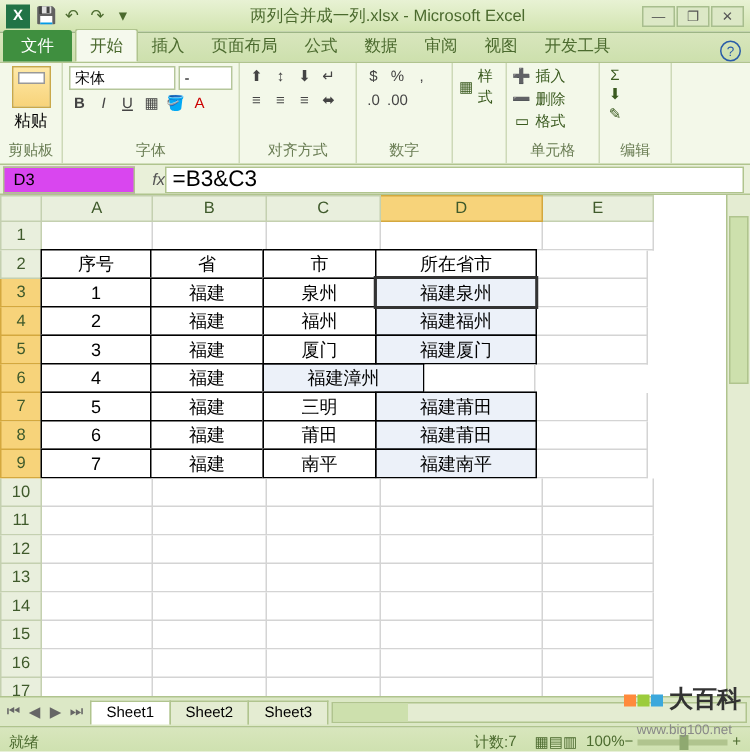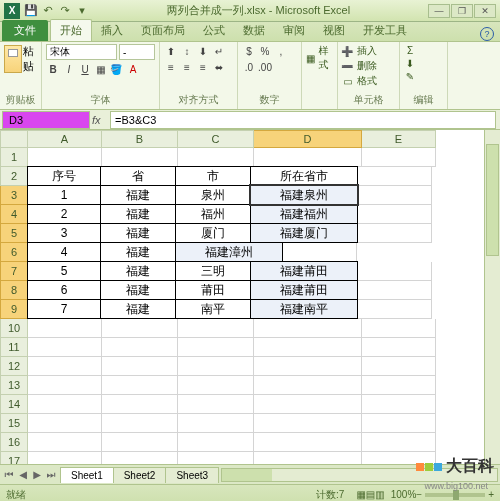--- a/index.html
+++ b/index.html
@@ -13,41 +13,41 @@
 .winbtns span{width:22px;height:14px;background:#dce8c6;border:1px solid #a8be8e;display:flex;align-items:center;justify-content:center;font-size:9px;color:#555}
 .ribbon-tabs{height:20px;background:linear-gradient(#d8e6bd,#cde0ad);display:flex;align-items:flex-end;padding-left:2px;border-bottom:1px solid #b0c48e}
 .rtab{padding:3px 9px;font-size:11px;color:#4b6a2e;cursor:pointer}
 .rtab.file{background:#3f8f3f;color:#fff;border-radius:2px 2px 0 0;margin-right:2px;padding:3px 12px}
 .rtab.active{background:#f5f9ed;border:1px solid #b0c48e;border-bottom:none;border-radius:2px 2px 0 0}
 .help-icon{margin-left:auto;margin-right:6px;color:#2a5ca8;width:14px;height:14px;border:1px solid #2a5ca8;border-radius:50%;display:flex;align-items:center;justify-content:center;font-size:9px}
 .ribbon-body{height:68px;background:#f3f8e9;border-bottom:1px solid #b0c48e;display:flex}
 .rgroup{border-right:1px solid #cdd9b8;padding:2px 4px;display:flex;flex-direction:column;justify-content:space-between}
 .rgroup-label{font-size:10px;color:#6a7d54;text-align:center;padding-top:1px}
 .clipboard{width:42px}
-.paste-btn{display:flex;flex-direction:row;align-items:center;gap:1px}
+.paste-btn{display:flex;flex-direction:column;align-items:center;gap:1px}
 .paste-icon{width:26px;height:28px;background:linear-gradient(#ffe9a8,#f7d37a);border:1px solid #c9a84a;position:relative}
 .paste-icon::before{content:"";position:absolute;top:3px;left:3px;right:3px;height:6px;background:#fff;border:1px solid #999}
 .font-group{width:118px}
 .font-row{display:flex;gap:2px;align-items:center;margin-bottom:2px}
 .font-sel{height:16px;border:1px solid #b5c69a;background:#fff;font-size:10px;padding:0 3px;display:flex;align-items:center;flex:1}
 .font-size-sel{width:36px;height:16px;border:1px solid #b5c69a;background:#fff;font-size:10px;display:flex;align-items:center;padding:0 3px}
 .mini-btn{width:14px;height:14px;display:flex;align-items:center;justify-content:center;font-size:10px;color:#444;border:1px solid transparent}
 .bold{font-weight:bold}.italic{font-style:italic}.underline{text-decoration:underline}
 .align-group{width:78px}
 .num-group{width:64px}
 .style-group{width:36px}
 .cell-group{width:62px}
 .edit-group{width:48px}
 .stack{display:flex;flex-direction:column;gap:1px;font-size:10px;color:#3a5a1f}
 .stack div{display:flex;align-items:center;gap:3px}
 .stack .ic{width:12px;height:12px;display:inline-flex;align-items:center;justify-content:center;font-size:10px}
 .namebox-row{height:20px;background:#e9f0d9;display:flex;align-items:center;border-bottom:1px solid #b0c48e}
 .namebox{width:88px;height:18px;margin:0 2px;background:#d946ef;border:1px solid #b0c48e;font-size:11px;padding:0 6px;display:flex;align-items:center}
-.fx-label{width:18px;font-style:italic;color:#555;text-align:left}
-.formula-bar{flex:1;height:18px;background:#fff;border:1px solid #b0c48e;font-size:11px;padding:0 4px;display:flex;align-items:center;margin-right:4px}
+.fx-label{width:18px;font-style:italic;color:#555;text-align:right}
+.formula-bar{flex:1;height:18px;background:#fff;border:1px solid #b0c48e;font-size:15px;padding:0 4px;display:flex;align-items:center;margin-right:4px}
 .grid-wrap{position:relative;height:334px;overflow:hidden;background:#fff}
 .colheads{display:flex;height:18px;position:sticky;top:0}
 .corner{width:28px;height:18px;background:#e9efdd;border:1px solid #c4d0b0}
 .colhead{height:18px;background:#e9efdd;border:1px solid #c4d0b0;border-left:none;display:flex;align-items:center;justify-content:center;color:#3f5a2b;font-size:11px}
 .colhead.sel{background:#f7d37a;border-color:#d4a83e}
 .gridrow{display:flex;height:19px}
 .rowhead{width:28px;background:#e9efdd;border:1px solid #c4d0b0;border-top:none;display:flex;align-items:center;justify-content:center;color:#3f5a2b;font-size:11px}
 .rowhead.sel{background:#f7d37a;border-color:#d4a83e}
 .cell{border-right:1px solid #d4d4d4;border-bottom:1px solid #d4d4d4;display:flex;align-items:center;justify-content:center;font-size:12px;background:#fff;color:#000}
 .cell.bordered{border:1px solid #000;margin:-1px 0 0 -1px}

